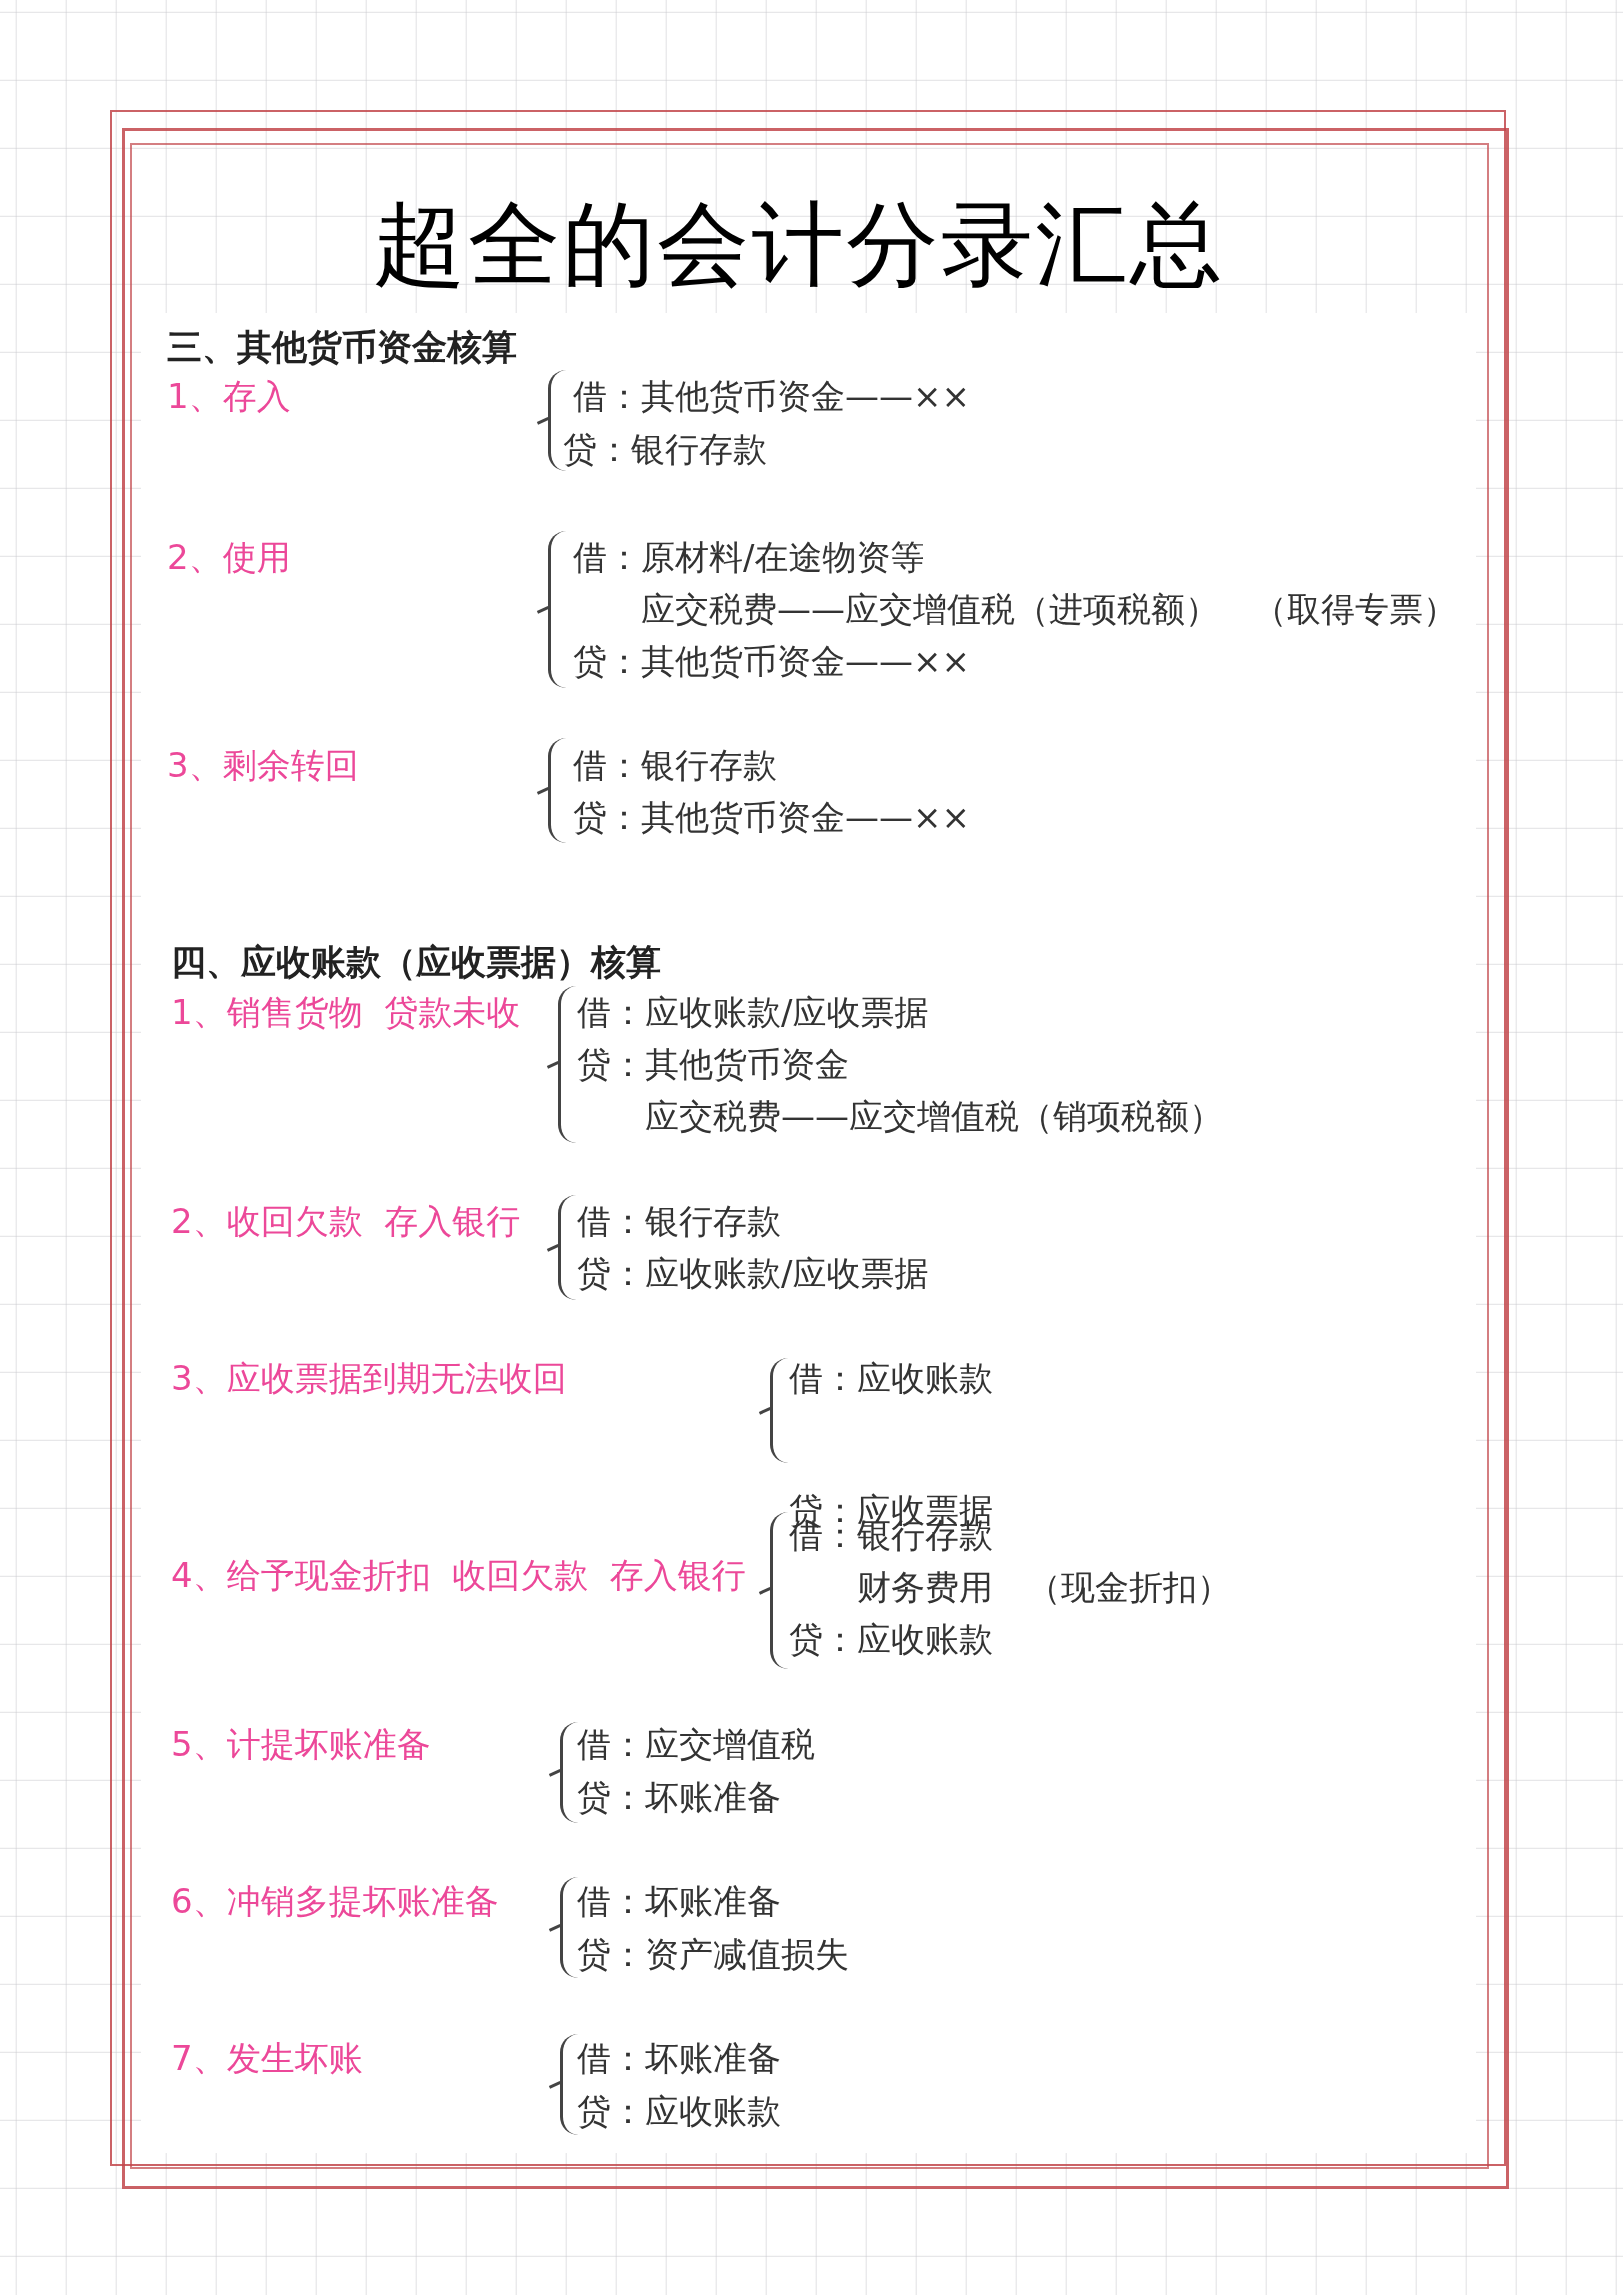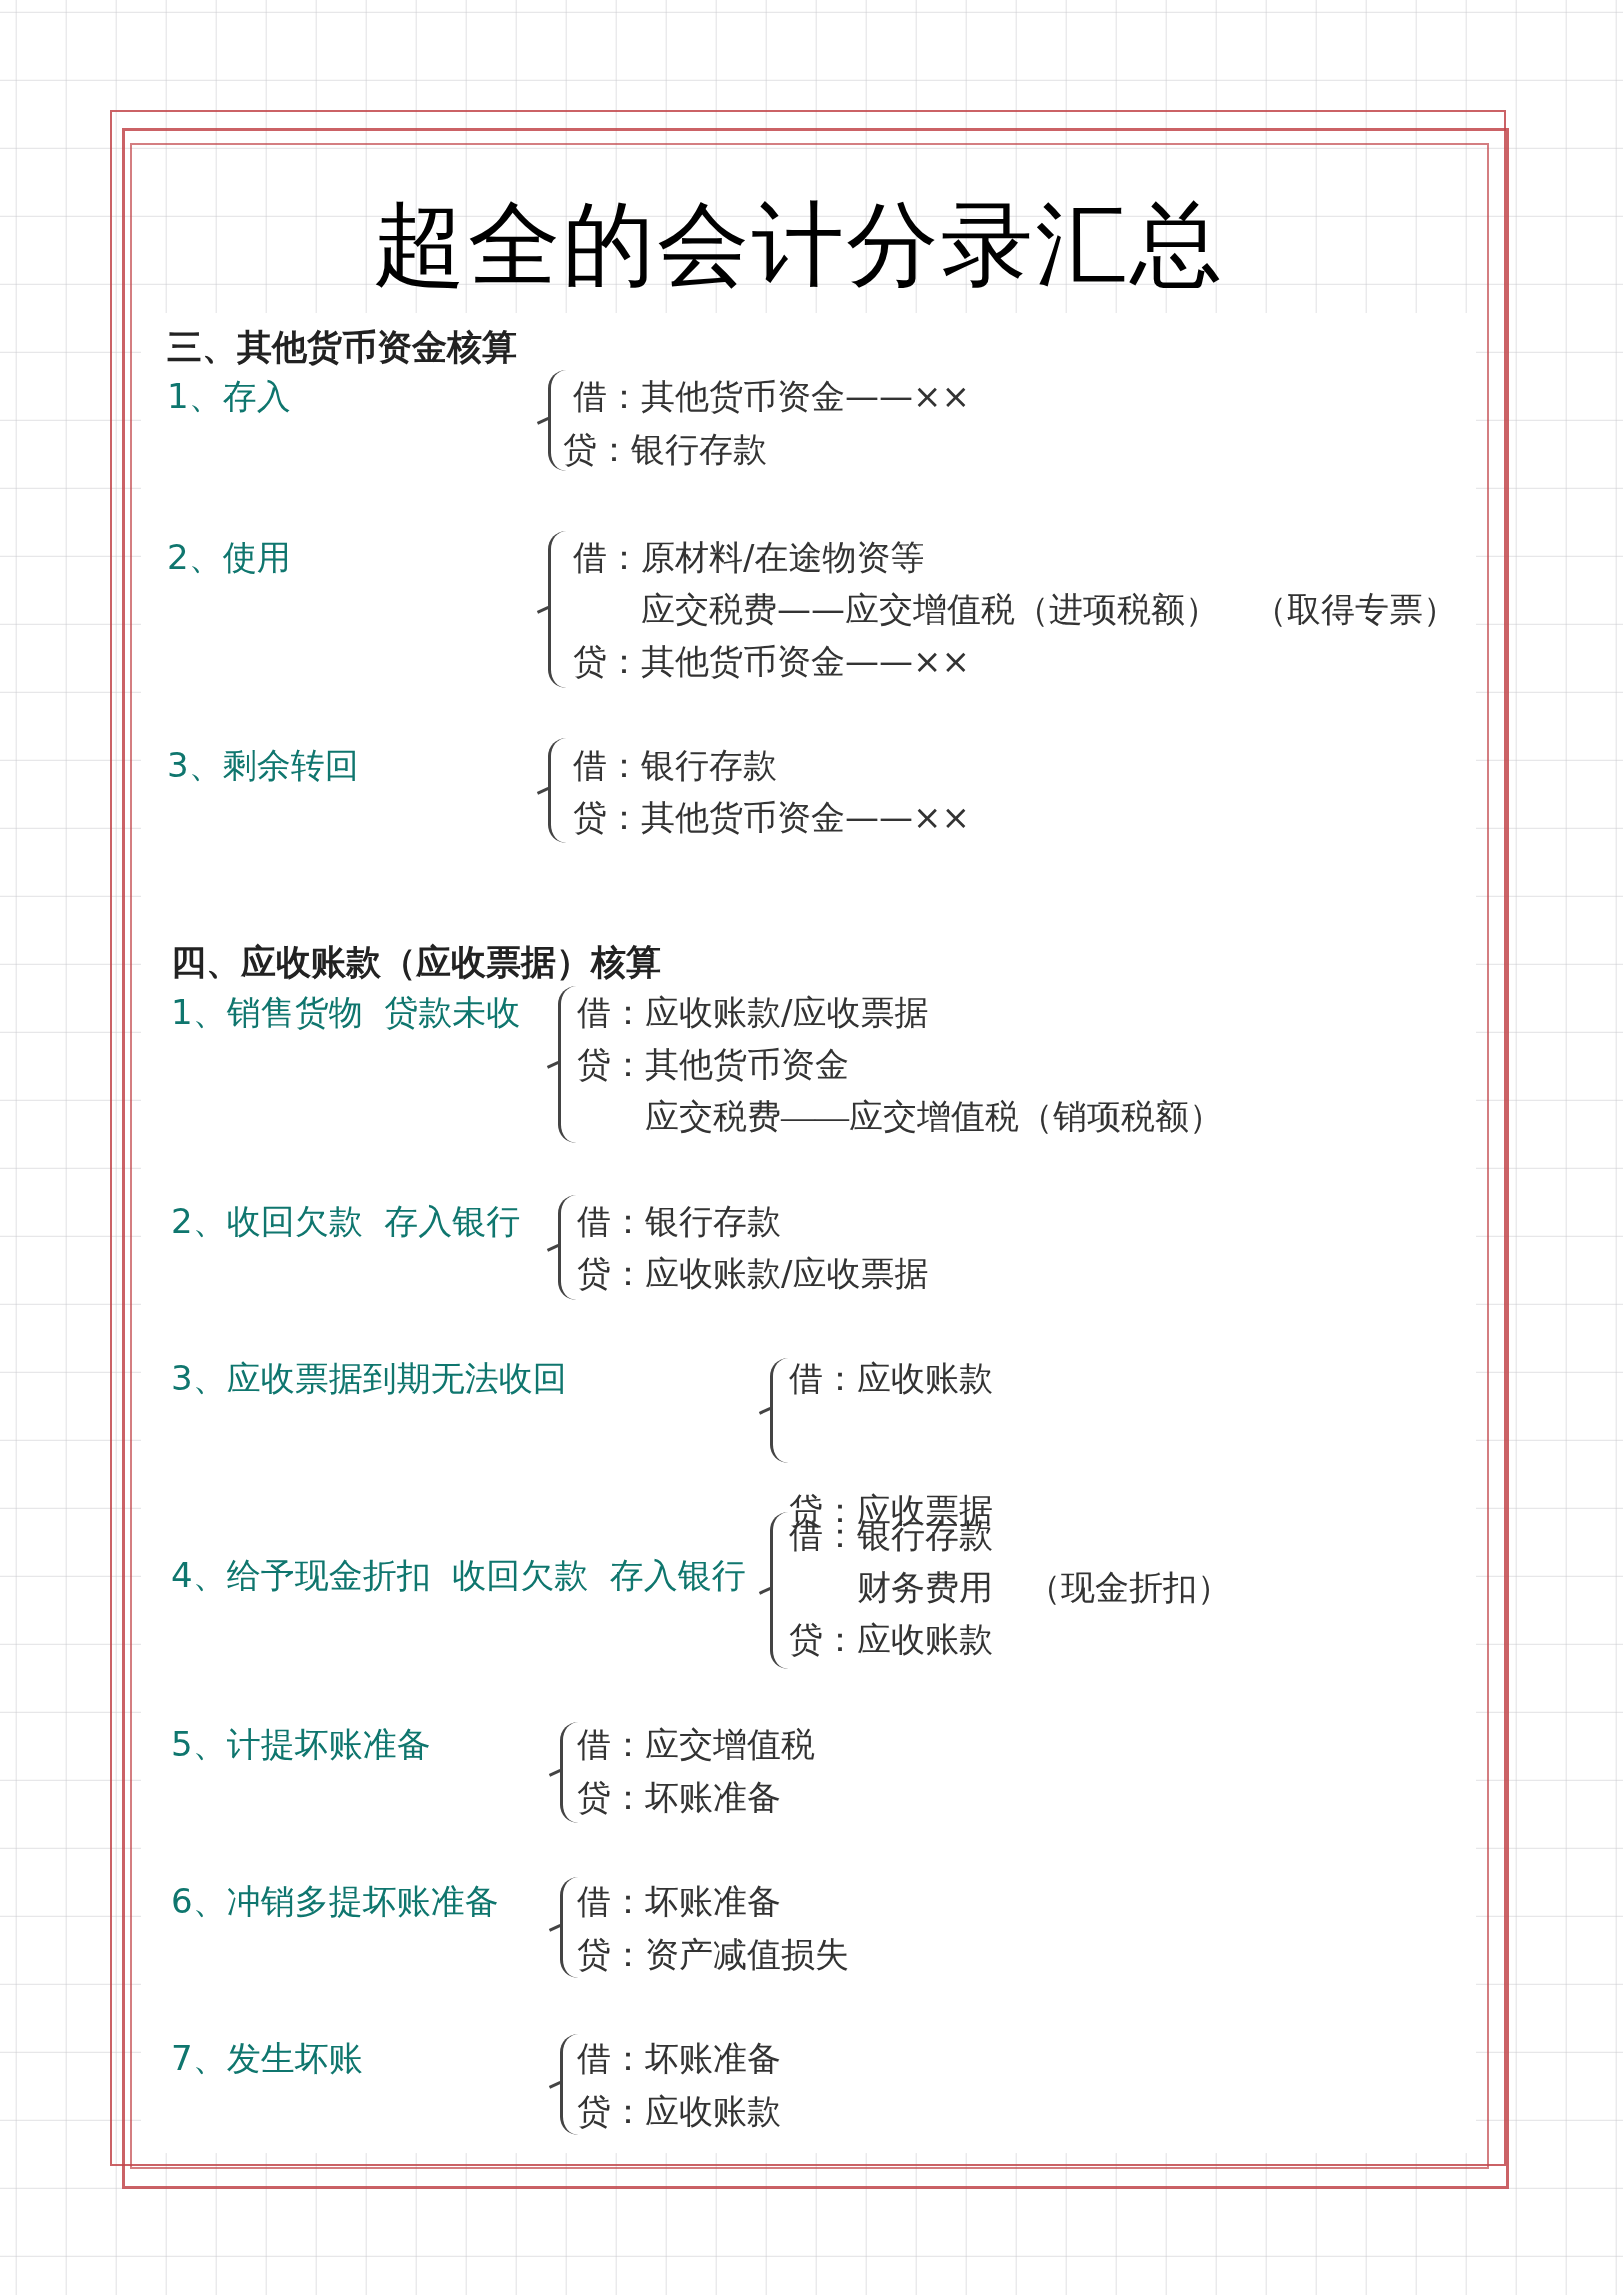--- a/index.html
+++ b/index.html
@@ -6,21 +6,21 @@
   body{width:1623px;height:2295px;position:relative;overflow:hidden;background:#fff;
     background-image:linear-gradient(to right, rgba(200,200,205,.55) 1.3px, transparent 1.3px),
       linear-gradient(to bottom, rgba(200,200,205,.55) 1.3px, transparent 1.3px);
     background-size:50px 68px;background-position:15.7px 11.8px;
     font-family:"DejaVu Sans","Liberation Sans",sans-serif;}
   .frame{position:absolute;border:3.3px solid #c2474b;opacity:.85;}
   .title{position:absolute;left:0;width:1598px;top:183px;text-align:center;font-size:92px;
     color:#000;letter-spacing:2.6px;font-family:"DejaVu Sans",sans-serif;}
   .panel{position:absolute;left:141px;top:313px;width:1335px;height:1840px;background:#fff;}
   .sec-h{position:absolute;font-weight:bold;font-size:35px;color:#222;}
-  .item{position:absolute;font-size:34px;color:#0f766e;white-space:pre;}
+  .item{position:absolute;font-size:34px;color:#ec4899;white-space:pre;}
   .brace{position:absolute;width:22px;border-left:3.3px solid #444;border-radius:18.3px 0 0 18.3px;}
   .brace:before{content:"";position:absolute;left:-14.4px;top:50%;width:11.8px;height:3.3px;background:#444;transform:translateY(-50%) rotate(-25deg);}
   .line{position:absolute;font-size:34px;color:#333;white-space:pre;}
 </style>
 </head>
 <body>
 
 <div class="frame" style="left:110px;top:110px;width:1392px;height:2052px;border-width:2.6px;"></div>
 <div class="frame" style="left:122px;top:128px;width:1381px;height:2055px;"></div>
 <div class="frame" style="left:130px;top:143px;width:1355px;height:2022px;border-width:2.6px;opacity:.7;"></div>
@@ -46,21 +46,21 @@
 <div class="brace" style="left:548px;top:738px;height:105px;"></div>
 <div class="line" style="left:573px;top:743px;">借：银行存款</div>
 <div class="line" style="left:573px;top:795px;">贷：其他货币资金——××</div>
 
 <div class="sec-h" style="left:171px;top:939px;">四、应收账款（应收票据）核算</div>
 
 <div class="item" style="left:171px;top:990px;">1、销售货物  贷款未收</div>
 <div class="brace" style="left:558px;top:986px;height:157px;"></div>
 <div class="line" style="left:577px;top:990px;">借：应收账款/应收票据</div>
 <div class="line" style="left:577px;top:1042px;">贷：其他货币资金</div>
-<div class="line" style="left:577px;top:1094px;font-family:Liberation Serif, serif;">　　应交税费——应交增值税（销项税额）</div>
+<div class="line" style="left:577px;top:1094px;">　　应交税费——应交增值税（销项税额）</div>
 
 <div class="item" style="left:171px;top:1199px;">2、收回欠款  存入银行</div>
 <div class="brace" style="left:558px;top:1195px;height:105px;"></div>
 <div class="line" style="left:577px;top:1199px;">借：银行存款</div>
 <div class="line" style="left:577px;top:1251px;">贷：应收账款/应收票据</div>
 
 <div class="item" style="left:171px;top:1356px;">3、应收票据到期无法收回</div>
 <div class="brace" style="left:770px;top:1358px;height:105px;"></div>
 <div class="line" style="left:789px;top:1356px;">借：应收账款</div>
 <div class="line" style="left:789px;top:1488px;">贷：应收票据</div>

